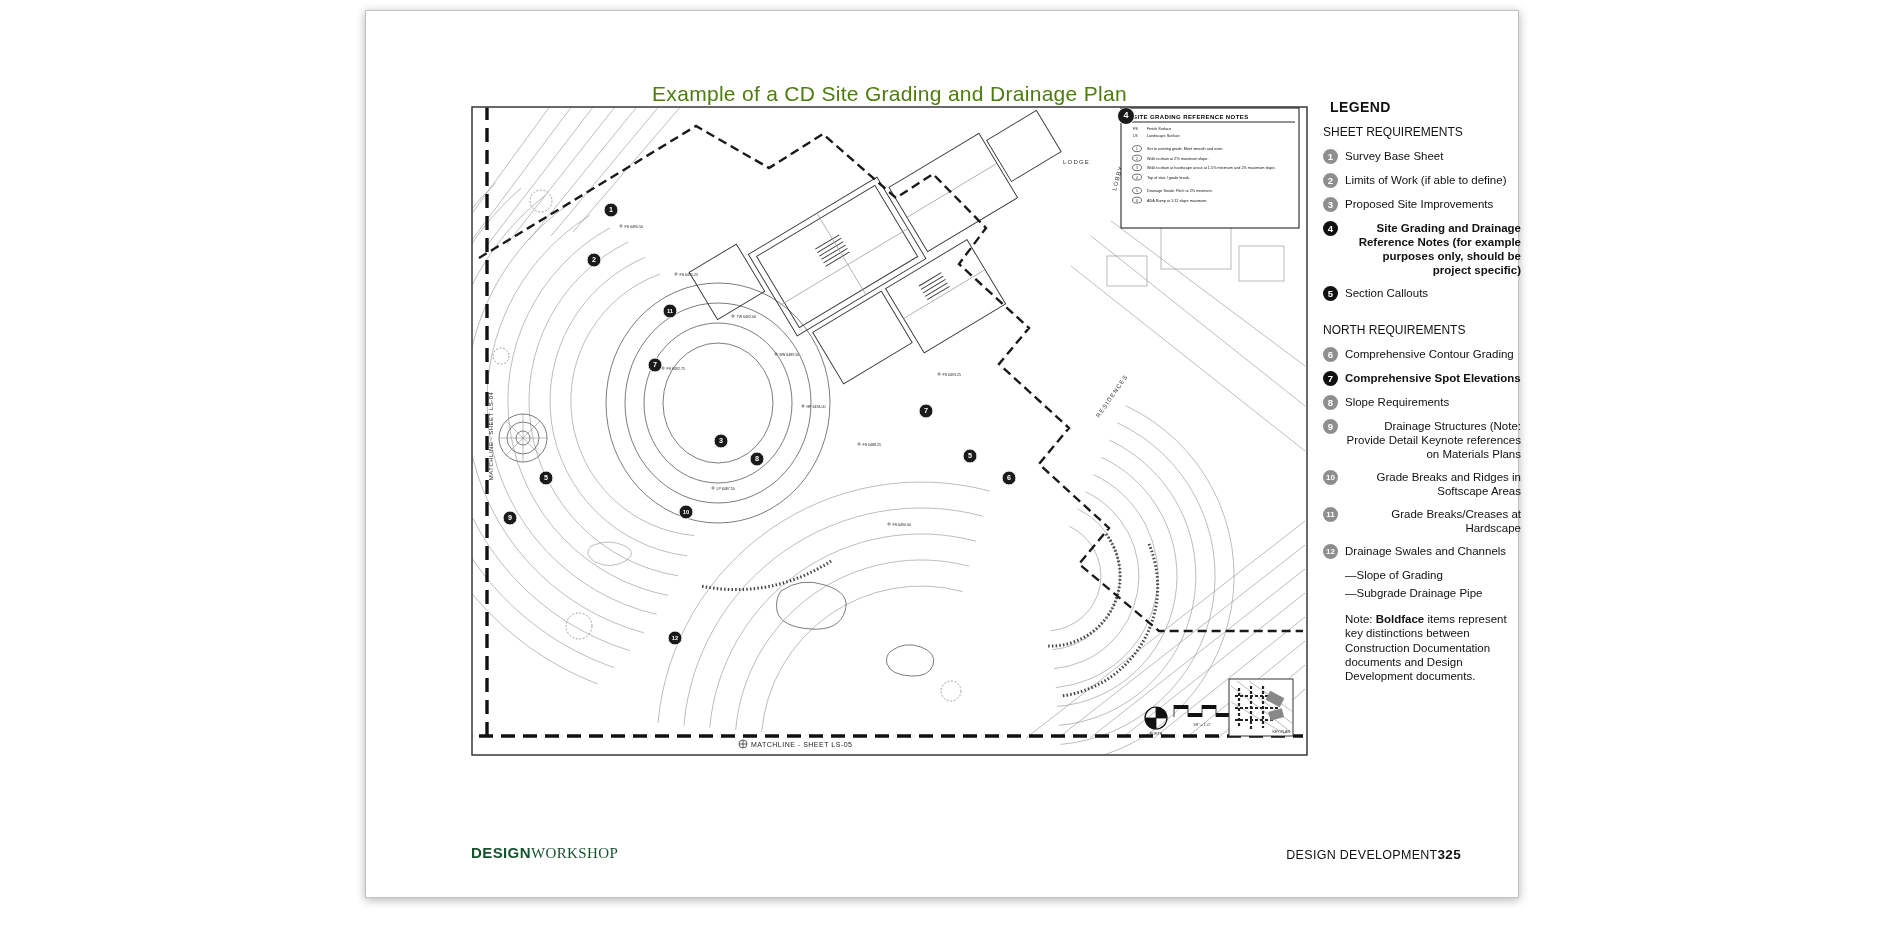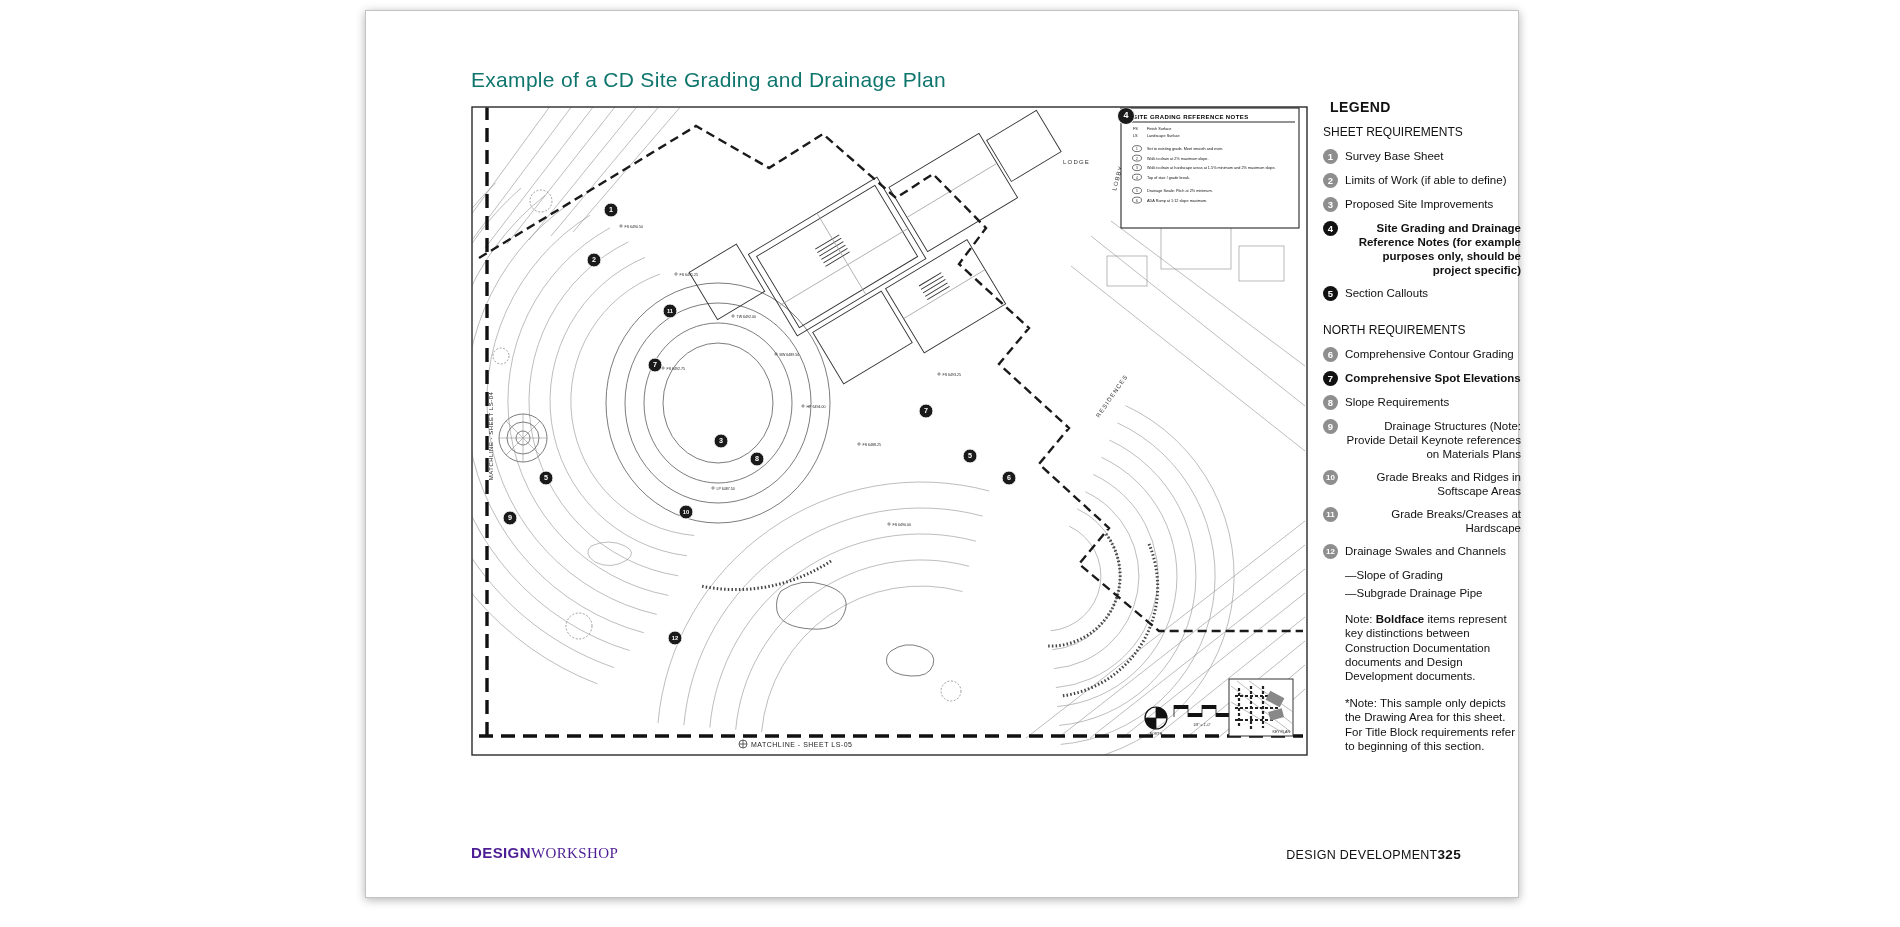--- a/index.html
+++ b/index.html
@@ -1,20 +1,20 @@
 <!DOCTYPE html>
 <html><head>
 <meta charset="utf-8">
 <style>
   html,body{margin:0;padding:0;background:#fff;font-family:"Liberation Sans",sans-serif;}
   .canvas{position:relative;width:1900px;height:927px;background:#fff;overflow:hidden;}
   .page{position:absolute;left:365px;top:10px;width:1152px;height:886px;background:#fff;
         border:1px solid #c2c2c2;box-shadow:0 2px 9px rgba(0,0,0,.30);}
-  .title{position:absolute;left:105px;top:57px;width:837px;
-         font-size:21px;color:#0f766e;letter-spacing:.3px;}
+  .title{position:absolute;left:105px;top:71px;width:837px;text-align:center;
+         font-size:21px;color:#4d7c0f;letter-spacing:.3px;}
   .drawing{position:absolute;left:105px;top:95px;width:837px;height:650px;}
   
   .frame{fill:none;stroke:#2a2a2a;stroke-width:1.4;}
   .c1{fill:none;stroke:#909090;stroke-width:.6;}
   .c2{fill:none;stroke:#5a5a5a;stroke-width:.8;}
   .c3{fill:none;stroke:#444;stroke-width:3;stroke-dasharray:1.5 2.2;}
   .bld{fill:none;stroke:#333;stroke-width:.9;}
   .bldlight{fill:none;stroke:#9a9a9a;stroke-width:.7;}
   .tree{fill:none;stroke:#777;stroke-width:.7;stroke-dasharray:2 1.6;}
   .hdash{fill:none;stroke:#1a1a1a;stroke-width:2.4;stroke-dasharray:9 5;}
@@ -34,21 +34,21 @@
   .l-item{display:flex;margin:0 0 9px;}
   .l-circ{flex:0 0 15px;width:15px;height:15px;border-radius:50%;background:#8e8e8e;color:#fff;
           font-size:9.5px;font-weight:bold;display:flex;align-items:center;justify-content:center;
           margin-right:7px;}
   .l-circ.black{background:#111;}
   .l-text{font-size:11.5px;line-height:1.22;text-align:right;}
   .l-text.bold{font-weight:bold;}
   .l-note{font-size:11.5px;line-height:1.25;margin:12px 0 0 22px;}
   .l-note.dash{margin-top:3px;}
   
-  .footer-left{position:absolute;left:105px;top:833px;font-size:15px;color:#4c1d95;letter-spacing:.4px;}
+  .footer-left{position:absolute;left:105px;top:833px;font-size:15px;color:#14532d;letter-spacing:.4px;}
   .footer-left .bold{font-weight:bold;}
   .footer-left .serif{font-family:"Liberation Serif",serif;}
   .footer-right{position:absolute;right:57px;top:836px;font-size:12.5px;color:#111;letter-spacing:.3px;}
   .footer-right .num{font-weight:bold;font-size:13.5px;}
 </style>
 </head>
 <body>
 
 <div class="canvas">
   <div class="page">
@@ -367,21 +367,20 @@
           </div>
           <div class="l-item">
             <span class="l-circ" style="font-size: 8px;">12</span>
             <span class="l-text">Drainage Swales and Channels</span>
           </div>
         </div>
       <div id="legend-notes">
           <p class="l-note dash">—Slope of Grading</p>
           <p class="l-note dash">—Subgrade Drainage Pipe</p>
           <p class="l-note">Note: <b>Boldface</b> items represent key distinctions between Construction Documentation documents and Design Development documents.</p>
-          <p class="l-note">*Note: This sample only depicts the Drawing Area for this sheet. For Title Block requirements refer to beginning of this section.</p>
         </div>
     </div>
 
     <div class="footer-left">
       <span class="bold">DESIGN</span><span class="serif">WORKSHOP</span>
     </div>
     <div class="footer-right">
       <span>DESIGN DEVELOPMENT</span><span class="num">325</span>
     </div>
 

